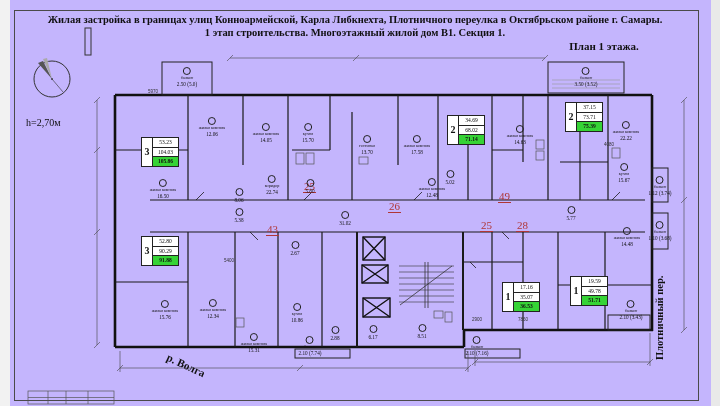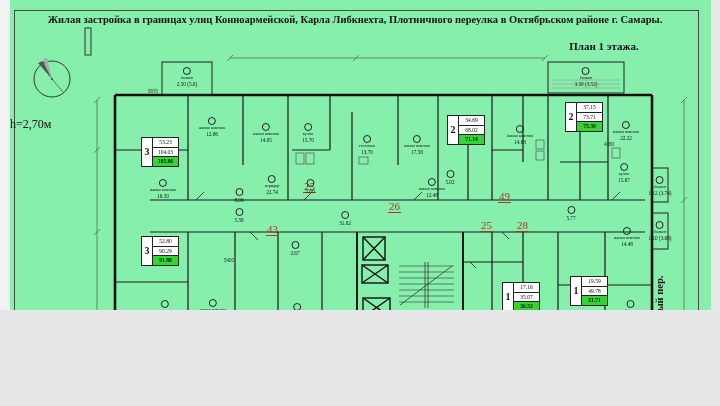--- a/index.html
+++ b/index.html
@@ -1,27 +1,27 @@
 <!DOCTYPE html>
 <html style="--green: #36d336; --red: #b03636;"><head>
 <meta charset="utf-8">
 <style>
   html,body{margin:0;padding:0;background:#e7e7e7;}
-  .stage{position:relative;width:720px;height:310px;background:#86efac;overflow:hidden;
+  .stage{position:relative;width:720px;height:406px;background:#c4b5fd;overflow:hidden;
          font-family:"Liberation Serif",serif;color:#111;}
   .edge{position:absolute;top:0;height:406px;}
   .edge-l{left:0;width:10px;background:#f2f2f2;}
   .edge-r{left:711px;width:9px;background:#e9e9e9;}
   .frame{position:absolute;left:14px;top:10px;width:683px;height:389px;border:1px solid #4a4a4a;}
   .linework{position:absolute;left:0;top:0;}
   .title{position:absolute;left:40px;top:13px;width:630px;text-align:center;
          font-weight:bold;font-size:10.5px;line-height:13px;}
   .plan-label{position:absolute;left:558px;top:40px;width:92px;text-align:center;
               font-weight:bold;font-size:11px;}
-  .h-note{position:absolute;left:10px;top:117px;font-size:12px;}
+  .h-note{position:absolute;left:26px;top:117px;font-size:10px;}
   .street{position:absolute;left:343px;top:381px;font-weight:bold;font-size:11.5px;letter-spacing:.4px;}
   .river{position:absolute;left:170px;top:351px;font-weight:bold;font-size:11px;
          transform:rotate(25deg);transform-origin:left top;}
   .lane{position:absolute;left:654px;top:238px;height:122px;font-weight:bold;font-size:10.5px;
         writing-mode:vertical-rl;transform:rotate(180deg);}
   .apt-card{position:absolute;display:flex;background:#fff;border:1px solid #222;}
   .apt-num{width:10px;font-size:10px;font-weight:bold;display:flex;align-items:center;
            justify-content:center;border-right:1px solid #222;}
   .apt-col{display:flex;flex-direction:column;}
   .apt-row{width:25px;height:8.5px;line-height:8.5px;font-size:5.5px;text-align:center;
@@ -39,20 +39,21 @@
 </head>
 <body>
 
 <div class="stage">
   <div class="edge edge-l"></div>
   <div class="edge edge-r"></div>
   <div class="frame"></div>
 
   <div class="title">
     <span>Жилая застройка в границах улиц Конноармейской, Карла Либкнехта, Плотничного переулка в Октябрьском районе г. Самары.</span><br>
+    <span>1 этап строительства. Многоэтажный жилой дом В1. Секция 1.</span>
   </div>
   <div class="plan-label">План 1 этажа.</div>
   <div class="h-note">h=2,70м</div>
 
   <svg class="linework" width="720" height="406" viewBox="0 0 720 406">
 
     <g stroke="#333" fill="none">
       <circle cx="52" cy="79" r="18" stroke-width="1"></circle>
       <polygon points="52,79 38,63 43,61" fill="#555" stroke="none"></polygon>
       <polygon points="52,79 43,59 47,58" fill="#aaa" stroke="none"></polygon>

